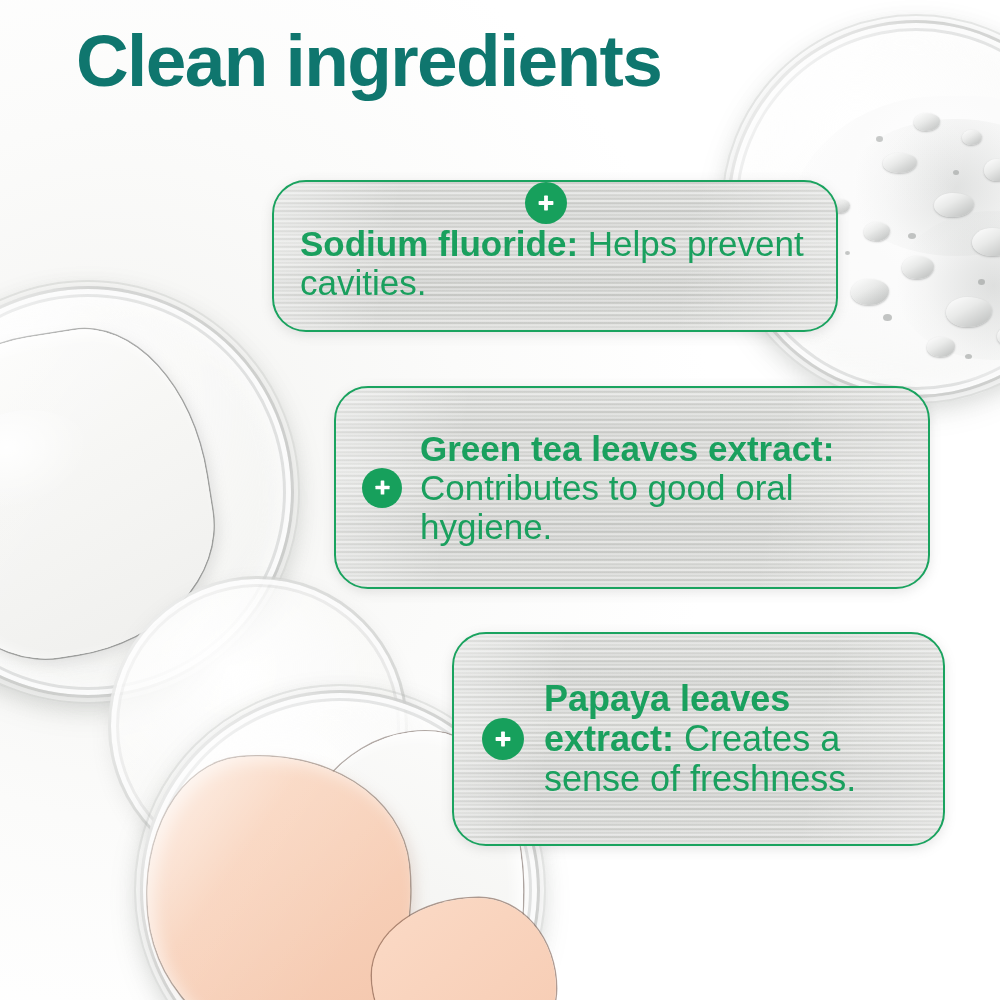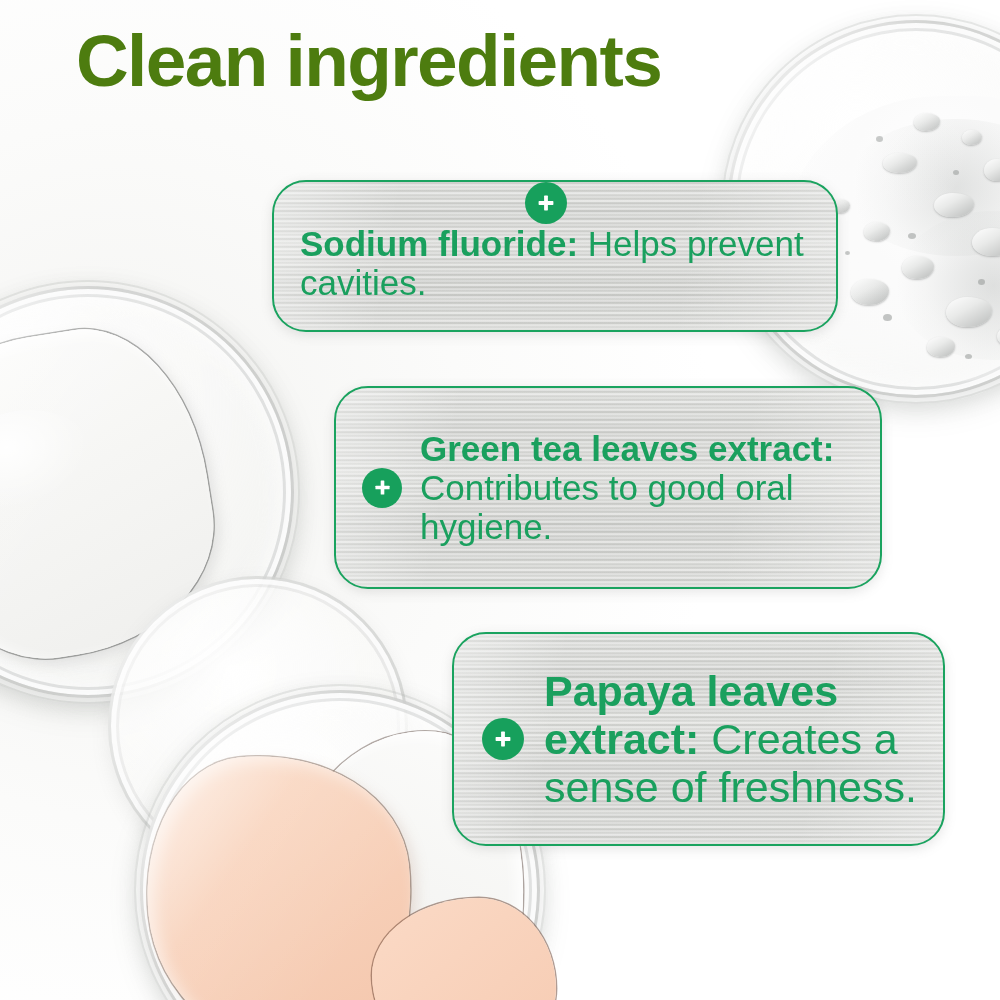--- a/index.html
+++ b/index.html
@@ -180,21 +180,21 @@
     inset: 0;
   }
 
   #page-title {
     position: absolute;
     left: 76px;
     top: 24px;
     font-size: 73px;
     font-weight: 700;
     letter-spacing: -1.6px;
-    color: #4d7c0f;
+    color: #0f766e;
     line-height: 1;
     white-space: nowrap;
   }
 
   
   .callout {
     position: absolute;
     border: 2.5px solid #1aa35f;
     border-radius: 34px;
     box-sizing: border-box;
@@ -249,27 +249,27 @@
   }
   .callout-text b {
     font-weight: 700;
   }
 
   
   #callout-1 { left: 272px; top: 180px; width: 566px; height: 152px; padding: 0 22px 0 26px; flex-direction: column; }
   #callout-1 .plus-badge { width: 42px; height: 42px; margin-right: 22px; }
   #callout-1 .callout-text { font-size: 35px; }
 
-  #callout-2 { left: 334px; top: 386px; width: 548px; height: 203px; padding: 0 10px 0 26px; }
+  #callout-2 { left: 334px; top: 386px; width: 596px; height: 203px; padding: 0 10px 0 26px; }
   #callout-2 .plus-badge { width: 40px; height: 40px; margin-right: 18px; }
   #callout-2 .callout-text { font-size: 35px; }
 
   #callout-3 { left: 452px; top: 632px; width: 493px; height: 214px; padding: 0 16px 0 28px; }
   #callout-3 .plus-badge { width: 42px; height: 42px; margin-right: 20px; }
-  #callout-3 .callout-text { font-size: 43px; }
+  #callout-3 .callout-text { font-size: 36px; }
 </style>
 </head>
 <body>
 
 <div id="stage">
 
   <div class="photo-layer">
     <div class="photo-base"></div>
 
     <div class="dish" id="dish-left">

